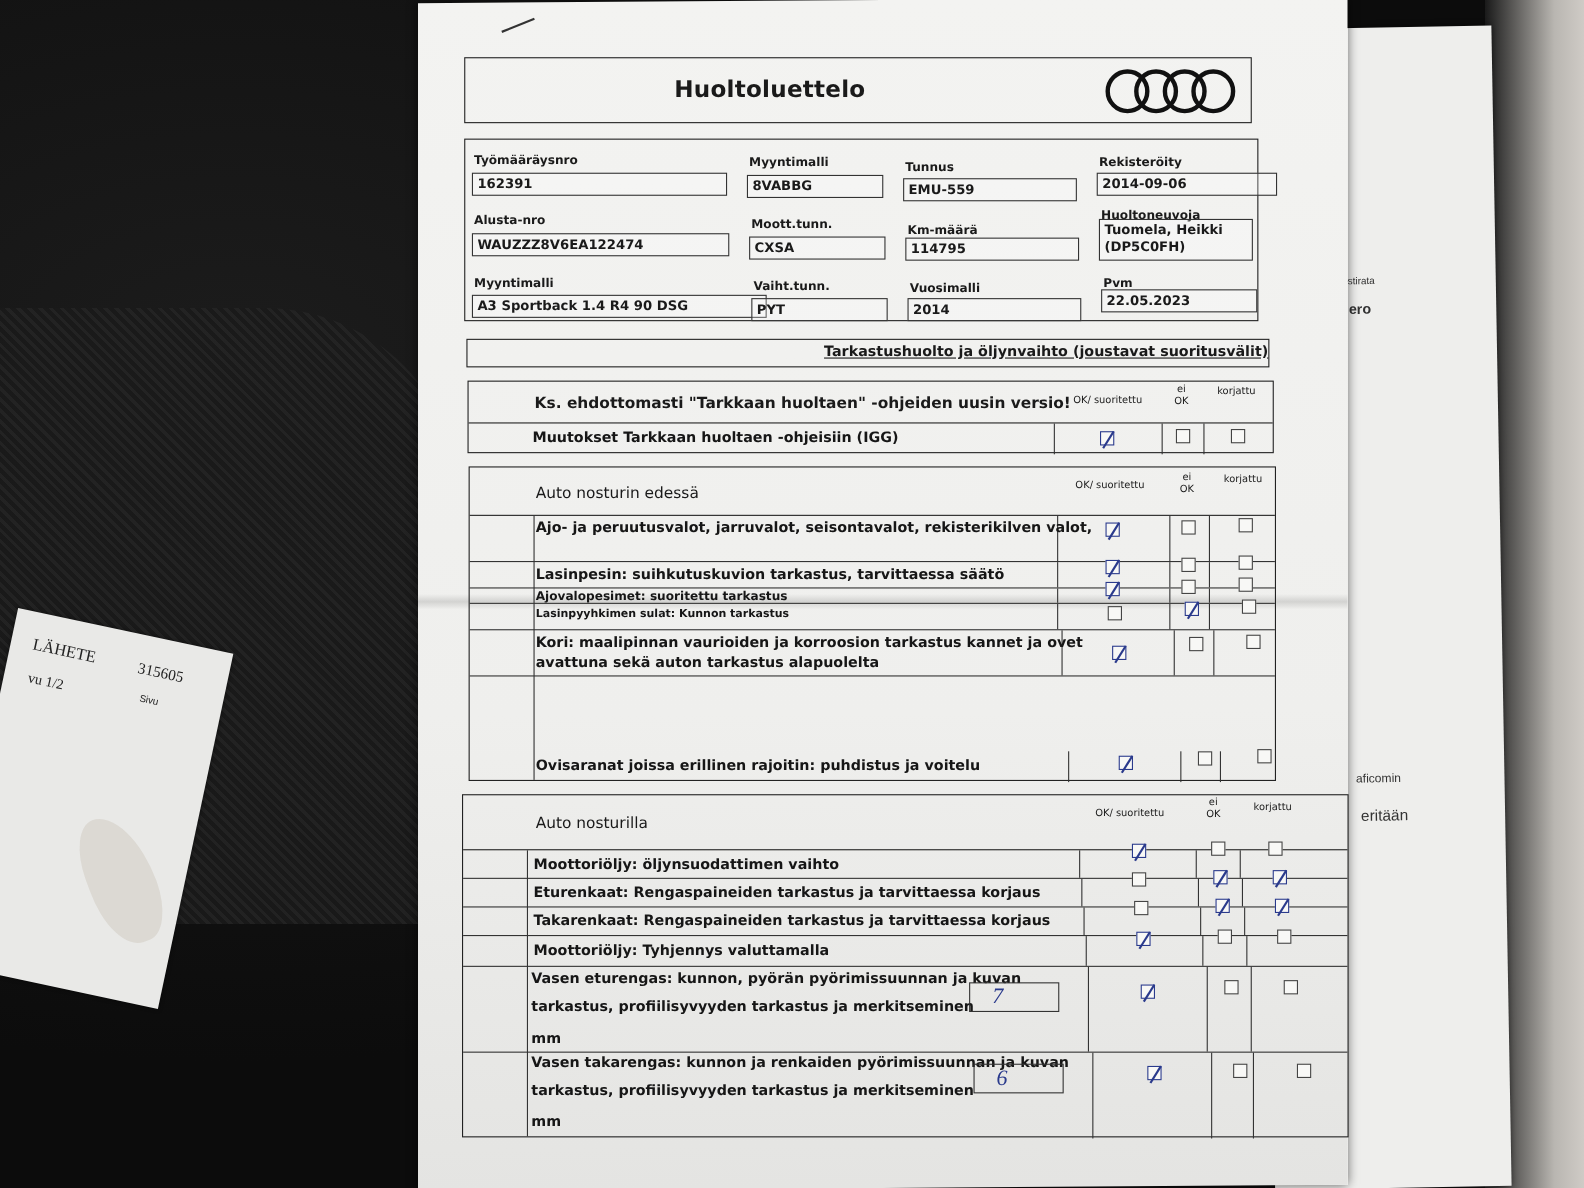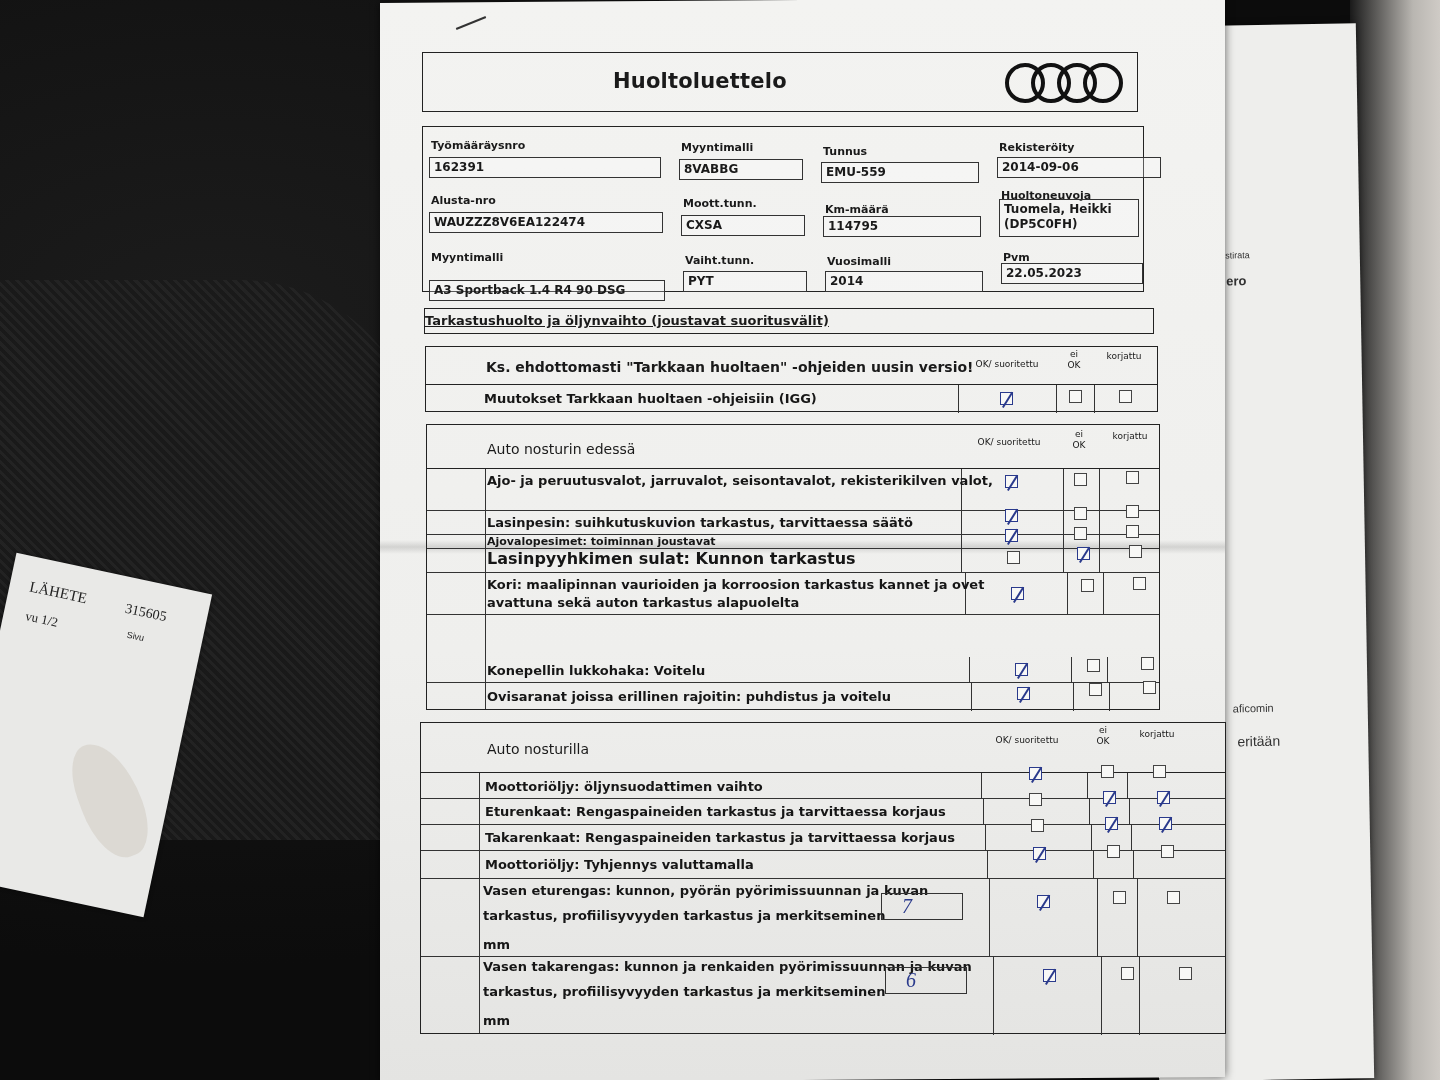--- a/index.html
+++ b/index.html
@@ -69,21 +69,21 @@
       position: absolute; top: 2px; width: 40px; height: 40px;
       border: 4px solid #111; border-radius: 50%;
     }
     .info-box { left: 422px; top: 126px; width: 722px; height: 166px; }
     .field-label { position: absolute; font-size: 11px; font-weight: bold; color: #1a1a1a; }
     .field-value {
       position: absolute; height: 21px; border: 1.2px solid #333;
       font-size: 12px; font-weight: bold; padding: 2px 4px; background: rgba(255,255,255,.25);
       white-space: nowrap;
     }
-    .section-title-box { left: 424px; top: 308px; width: 730px; height: 26px; text-align: left; }
+    .section-title-box { left: 424px; top: 308px; width: 730px; height: 26px; text-align: right; }
     .section-title-box span { font-size: 13px; font-weight: bold; line-height: 24px; }
     .table { position: absolute; border: 1.5px solid #222; }
     .tbl-head {
       position: absolute; left: 0; right: 0; top: 0; border-bottom: 1.5px solid #222;
     }
     .tbl-head .head-title { position: absolute; left: 60px; font-size: 14px; font-weight: normal; }
     .col-h { position: absolute; font-size: 9px; text-align: center; line-height: 11px; }
     .row {
       position: absolute; left: 0; right: 0; border-bottom: 1px solid #333;
     }
@@ -169,21 +169,21 @@
   <div class="field-value" style="left:258px;top:88px;width:124px">CXSA</div>
   <span class="field-label" style="left:402px;top:76px">Km-määrä</span>
   <div class="field-value" style="left:400px;top:89px;width:158px">114795</div>
   <span class="field-label" style="left:578px;top:62px">Huoltoneuvoja</span>
   <div class="field-value" style="left:576px;top:72px;width:140px;height:38px;line-height:15px">
     <div>Tuomela, Heikki</div>
     <div>(DP5C0FH)</div>
   </div>
 
   <span class="field-label" style="left:8px;top:124px">Myyntimalli</span>
-  <div class="field-value" style="left:6px;top:153px;width:236px">A3 Sportback 1.4 R4 90 DSG</div>
+  <div class="field-value" style="left:6px;top:141px;width:268px">A3 Sportback 1.4 R4 90 DSG</div>
   <span class="field-label" style="left:262px;top:127px">Vaiht.tunn.</span>
   <div class="field-value" style="left:260px;top:144px;width:124px">PYT</div>
   <span class="field-label" style="left:404px;top:128px">Vuosimalli</span>
   <div class="field-value" style="left:402px;top:144px;width:158px">2014</div>
   <span class="field-label" style="left:580px;top:124px">Pvm</span>
   <div class="field-value" style="left:578px;top:136px;width:142px">22.05.2023</div>
 </div>
 
 <div class="box section-title-box">
   <span>Tarkastushuolto ja öljynvaihto (joustavat suoritusvälit)</span>
@@ -230,52 +230,43 @@
       <div class="vline" style="left:672px"></div>
     <span class="text" style="top:2px">Lasinpesin: suihkutuskuvion tarkastus, tarvittaessa säätö</span>
     <span class="cb checked" style="left:578px;top:-2px"></span>
     <span class="cb" style="left:647px;top:-4px"></span>
     <span class="cb" style="left:699px;top:-6px"></span>
   </div>
   <div class="row" style="top:110px;height:14px">
     <div class="vline" style="left:534px"></div>
       <div class="vline" style="left:636px"></div>
       <div class="vline" style="left:672px"></div>
-    <span class="text small" style="top:-3px">Ajovalopesimet: toiminnan joustavat</span>
+    <span class="text small" style="top:-3px">Ajovalopesimet: suoritettu tarkastus</span>
     <span class="cb checked" style="left:578px;top:-6px"></span>
     <span class="cb" style="left:647px;top:-8px"></span>
     <span class="cb" style="left:699px;top:-10px"></span>
   </div>
   <div class="row" style="top:124px;height:24px">
     <div class="vline" style="left:534px"></div>
       <div class="vline" style="left:636px"></div>
       <div class="vline" style="left:672px"></div>
-    <span class="text" style="top:0px;font-size:16px">Lasinpyyhkimen sulat: Kunnon tarkastus</span>
+    <span class="text" style="top:0px;font-size:10px">Lasinpyyhkimen sulat: Kunnon tarkastus</span>
     <span class="cb" style="left:580px;top:2px"></span>
     <span class="cb checked" style="left:650px;top:-2px"></span>
     <span class="cb" style="left:702px;top:-4px"></span>
   </div>
   <div class="row" style="top:148px;height:42px">
     <div class="vline" style="left:538px"></div>
       <div class="vline" style="left:640px"></div>
       <div class="vline" style="left:676px"></div>
     <span class="text" style="top:2px">Kori: maalipinnan vaurioiden ja korroosion tarkastus kannet ja ovet</span>
     <span class="text" style="top:20px">avattuna sekä auton tarkastus alapuolelta</span>
     <span class="cb checked" style="left:584px;top:14px"></span>
     <span class="cb" style="left:654px;top:6px"></span>
     <span class="cb" style="left:706px;top:4px"></span>
-  </div>
-  <div class="row" style="top:232px;height:26px">
-    <div class="vline" style="left:542px"></div>
-      <div class="vline" style="left:644px"></div>
-      <div class="vline" style="left:680px"></div>
-    <span class="text" style="top:4px">Konepellin lukkohaka: Voitelu</span>
-    <span class="cb checked" style="left:588px;top:6px"></span>
-    <span class="cb" style="left:660px;top:2px"></span>
-    <span class="cb" style="left:714px;top:0px"></span>
   </div>
   <div class="row" style="top:258px;height:28px">
     <div class="vline" style="left:544px"></div>
       <div class="vline" style="left:646px"></div>
       <div class="vline" style="left:682px"></div>
     <span class="text" style="top:4px">Ovisaranat joissa erillinen rajoitin: puhdistus ja voitelu</span>
     <span class="cb checked" style="left:590px;top:4px"></span>
     <span class="cb" style="left:662px;top:0px"></span>
     <span class="cb" style="left:716px;top:-2px"></span>
   </div>

